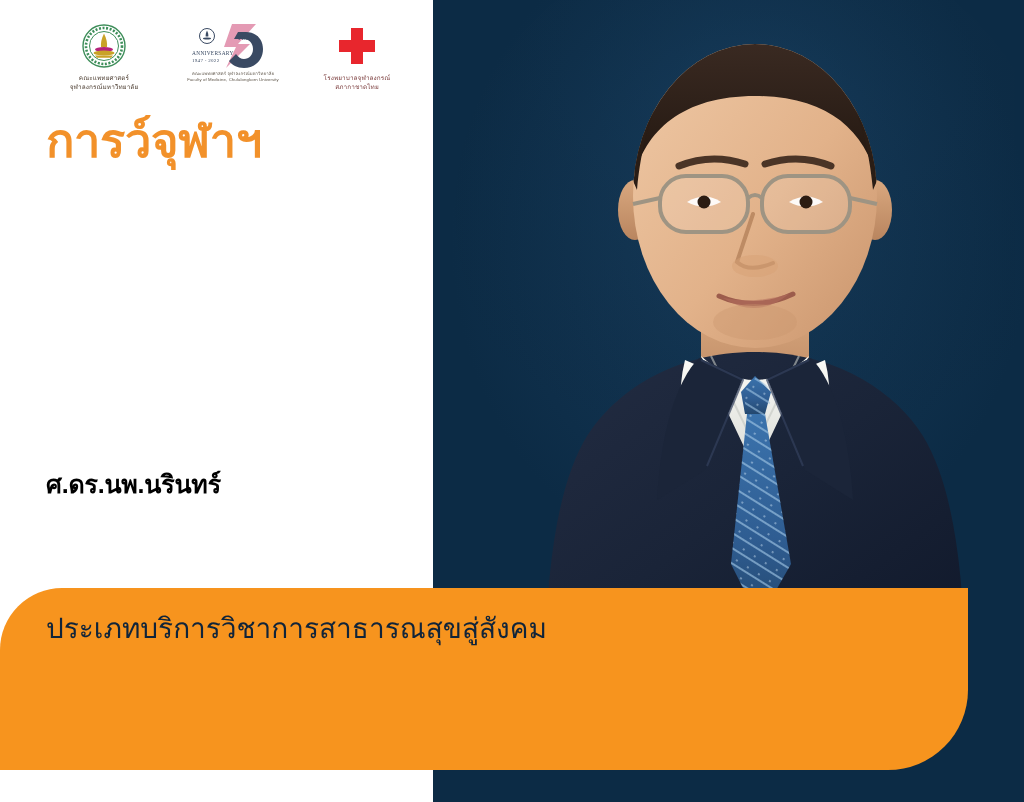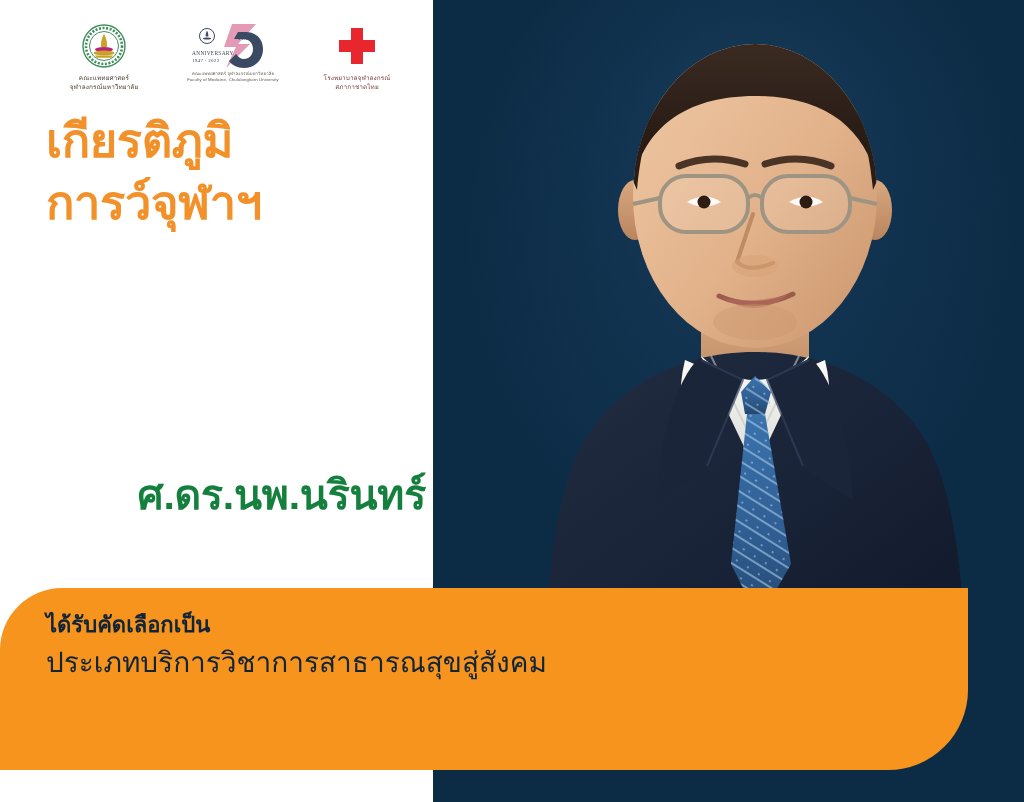--- a/index.html
+++ b/index.html
@@ -76,23 +76,23 @@
   }
 
   
   .nameblock {
     position:absolute;
     left:46px; top:468px;
     width:380px;
     z-index:5;
   }
   .nameblock .ln {
-    font-size:41px; line-height:1.32;
-    font-weight:700; color:#15803d;
-    letter-spacing:-.2px; white-space:nowrap;text-align:right;
+    font-size:25px; line-height:1.32;
+    font-weight:700; color:#000000;
+    letter-spacing:-.2px; white-space:nowrap;
   }
 
   
   .banner {
     position:absolute;
     left:0; top:588px;
     width:968px; height:182px;
     background:#F7941E;
     border-top-left-radius:62px;
     border-bottom-right-radius:80px;
@@ -271,28 +271,26 @@
         <svg width="40" height="40" viewBox="0 0 40 40" xmlns="http://www.w3.org/2000/svg">
           <path d="M14 2 h12 v12 h12 v12 h-12 v12 h-12 v-12 h-12 v-12 h12 z" fill="#E8262D"></path>
         </svg>
       </div>
       <div class="logo-cap red">โรงพยาบาลจุฬาลงกรณ์
 สภากาชาดไทย</div>
     </div>
   </div>
 
   <div class="headline">
-    <div class="ln">เกียรติภูมิ</div>
     <div class="ln">การว์จุฬาฯ</div>
   </div>
 
   <div class="nameblock">
     <div class="ln">ศ.ดร.นพ.นรินทร์</div>
   </div>
 
   <div class="banner">
     <div class="banner-text">
-      <div class="bl bl-1">ได้รับคัดเลือกเป็น</div>
       <div class="bl bl-3">ประเภทบริการวิชาการสาธารณสุขสู่สังคม</div>
     </div>
   </div>
 
 </div>
 
 </body></html>

